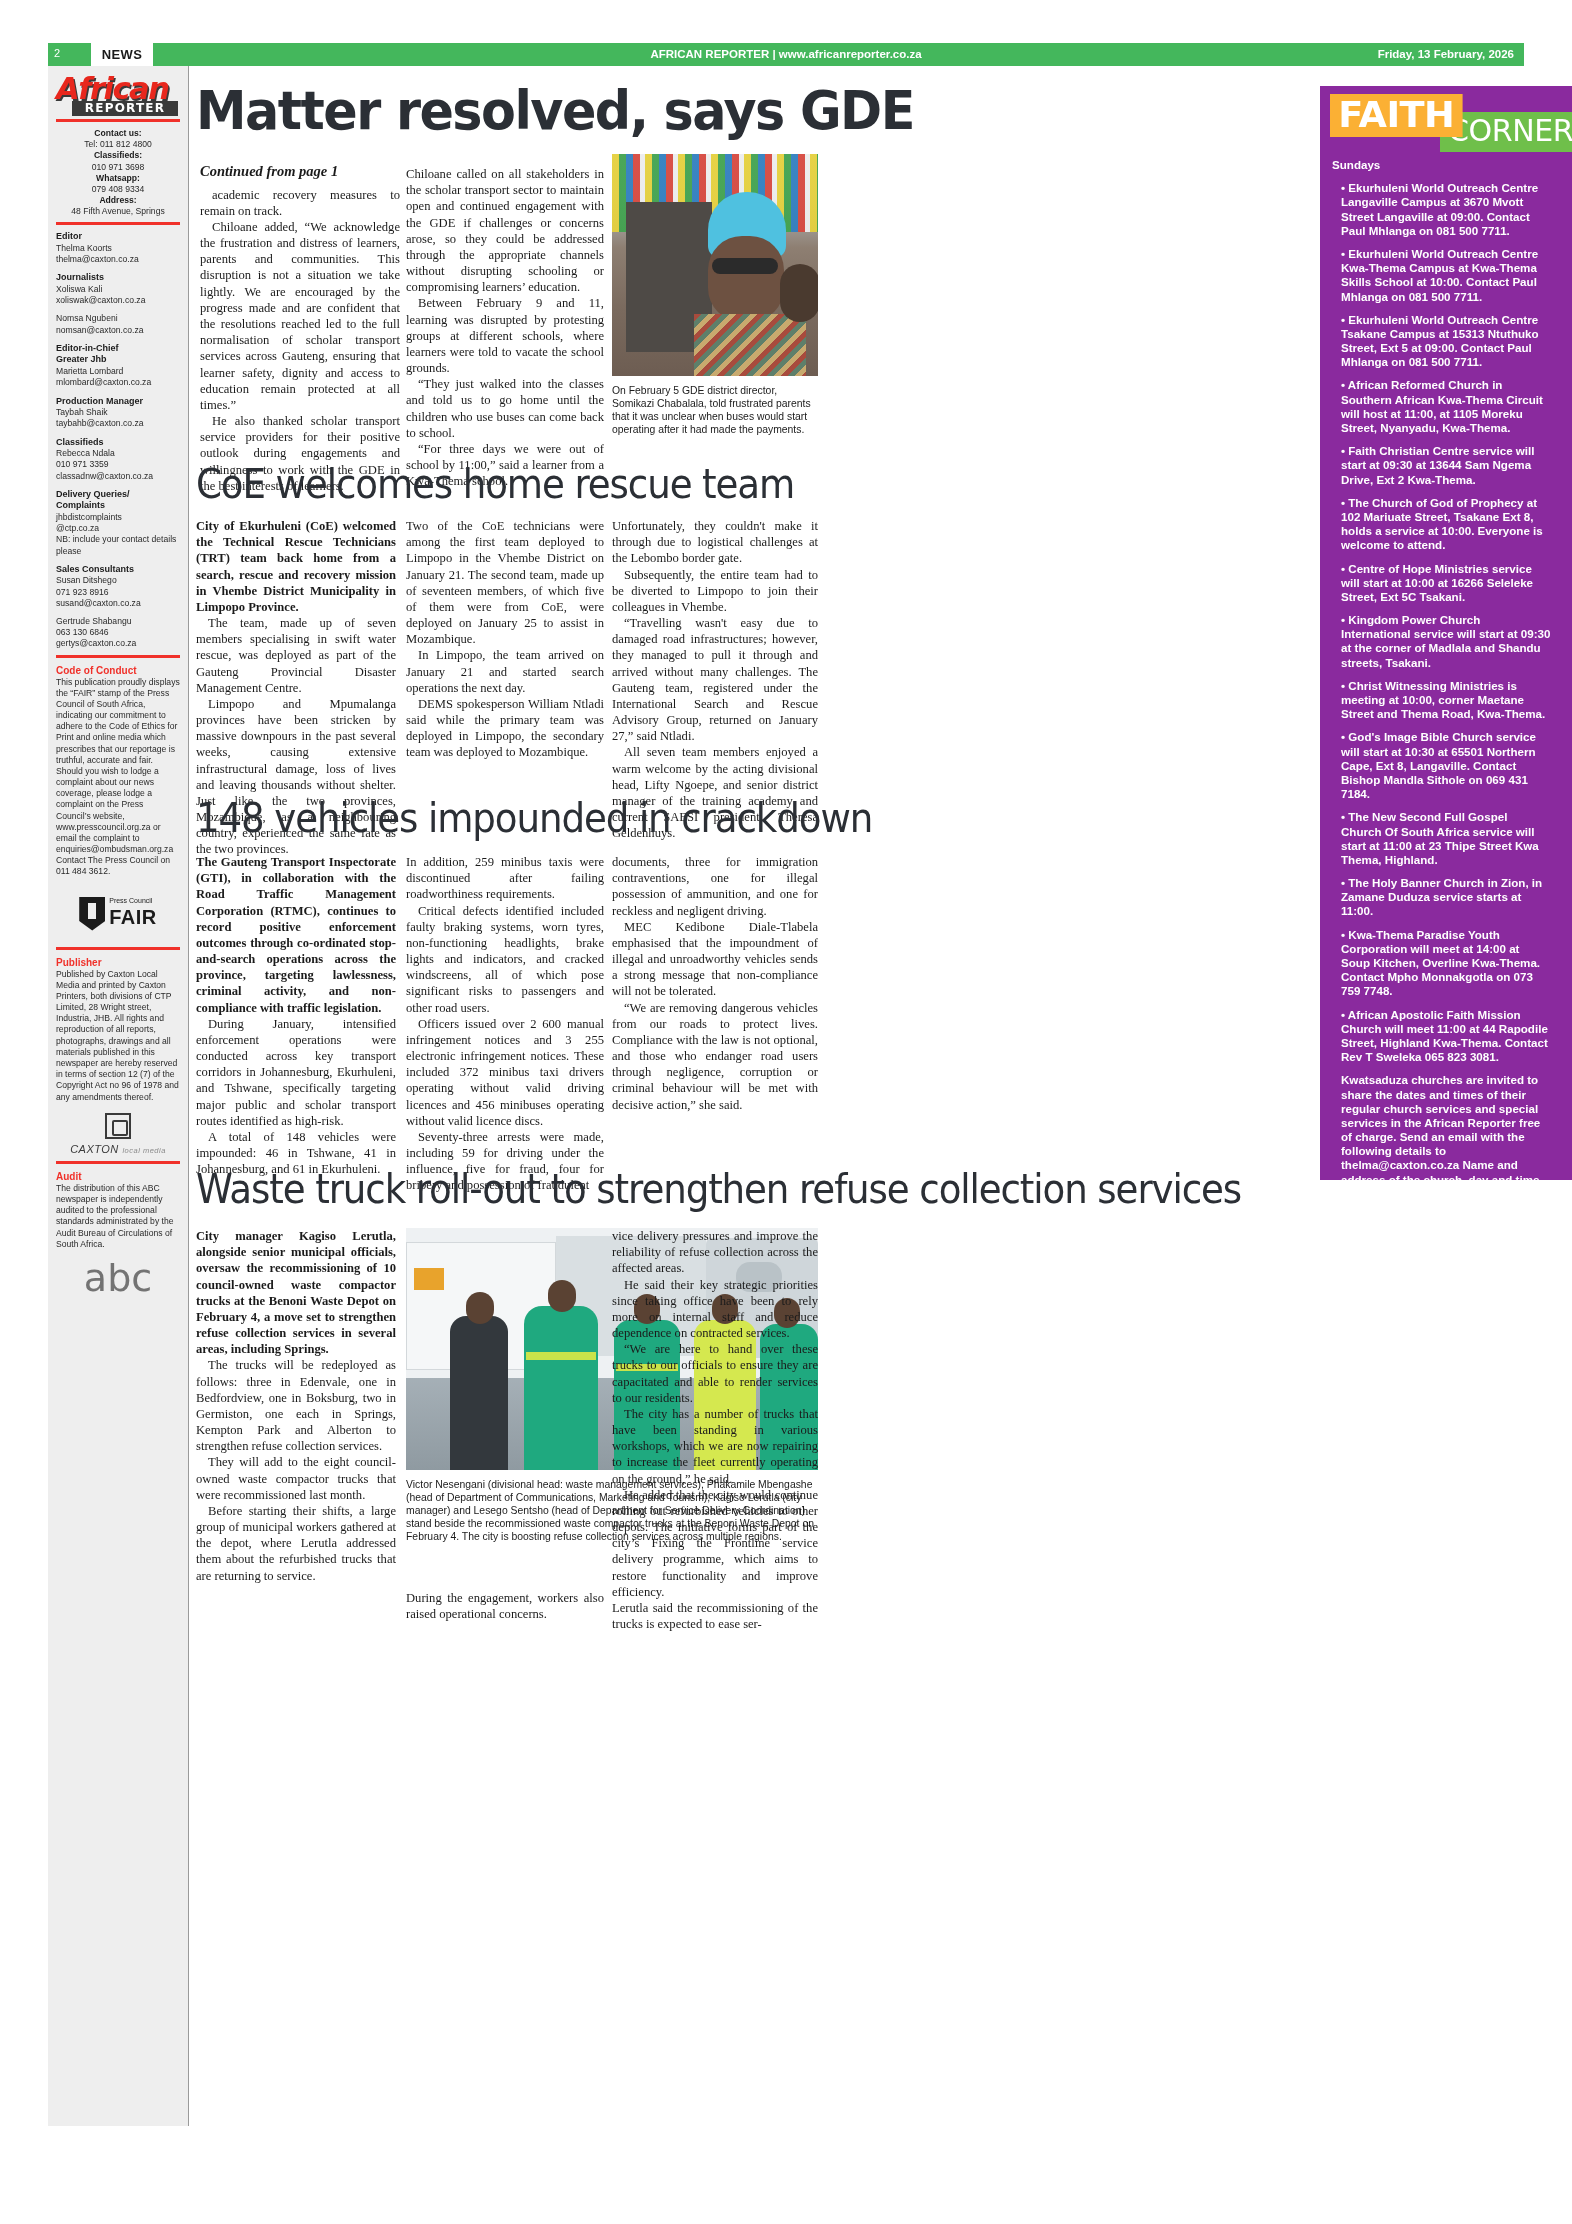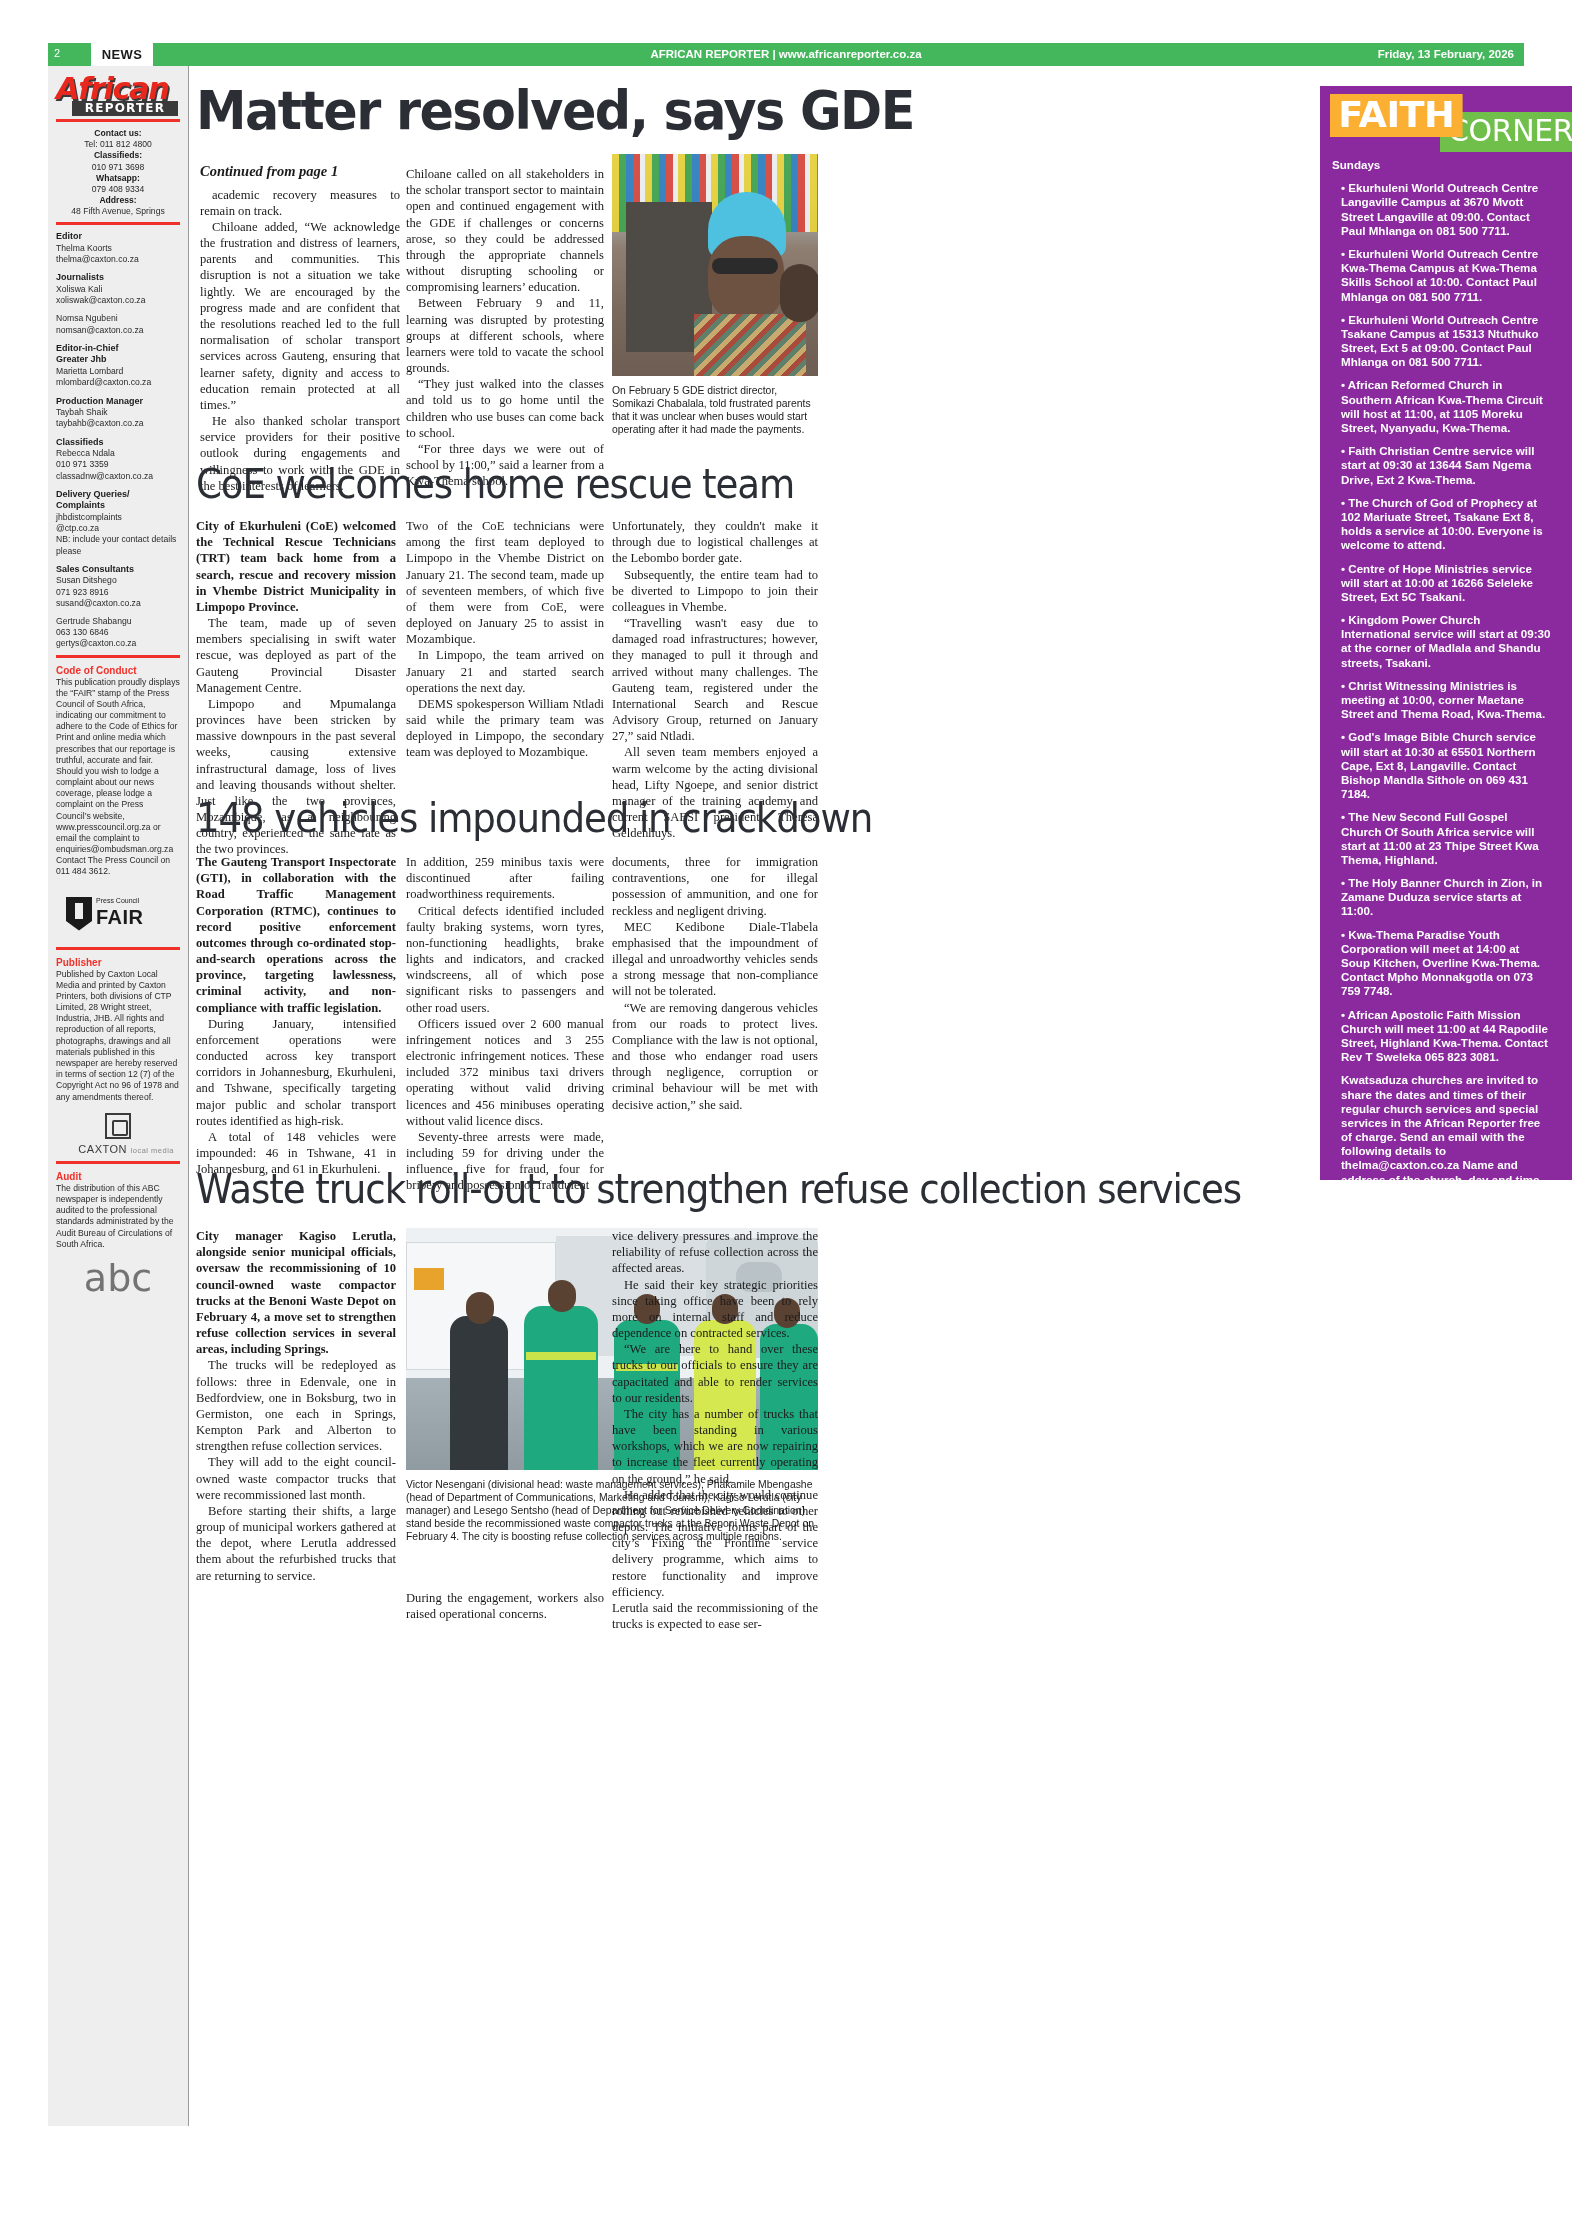--- a/index.html
+++ b/index.html
@@ -77,35 +77,35 @@
 
   .sb-center { text-align: center; }
   .sb-b { font-weight: bold; color: #1b1b1b; }
   .sb-gap { height: 7px; }
   .sb-rule { height: 3px; background: #f0312a; margin: 5px 0 6px 0; }
   .sb-head { font-weight: bold; color: #1b1b1b; font-size: 9px; }
   .sb-head-red { font-weight: bold; color: #f0312a; font-size: 10px; }
 
   .presslogo {
     margin: 8px auto 4px auto; width: 104px; height: 56px;
-    display: flex; align-items: center; gap: 4px;
+    display: flex; align-items: center; gap: 4px; justify-content: center;
   }
   .presslogo .pc-mark {
     width: 26px; height: 34px; background: #1b1b1b;
     clip-path: polygon(0 0, 100% 0, 100% 72%, 50% 100%, 0 72%);
     position: relative;
   }
   .presslogo .pc-mark::after {
     content: ""; position: absolute; left: 9px; top: 6px;
     width: 8px; height: 16px; background: #eeeeee;
   }
   .presslogo .pc-txt { font-size: 7px; color: #1b1b1b; line-height: 1.1; }
   .presslogo .pc-fair { font-size: 20px; font-weight: bold; letter-spacing: .5px; color: #1b1b1b; }
 
-  .caxtonlogo { margin: 10px auto 4px auto; width: 112px; text-align: right; }
+  .caxtonlogo { margin: 10px auto 4px auto; width: 112px; text-align: center; font-style: italic; }
   .caxtonlogo .cx-sq {
     width: 26px; height: 26px; border: 2px solid #3a3a3a; margin: 0 auto 3px auto;
     position: relative;
   }
   .caxtonlogo .cx-sq::after {
     content: ""; position: absolute; left: 5px; top: 5px; width: 12px; height: 12px;
     border: 2px solid #3a3a3a; border-radius: 2px;
   }
   .caxtonlogo .cx-name { font-size: 11px; letter-spacing: .5px; color: #3a3a3a; }
   .caxtonlogo .cx-name small { font-size: 7.5px; color: #8a8a8a; }

